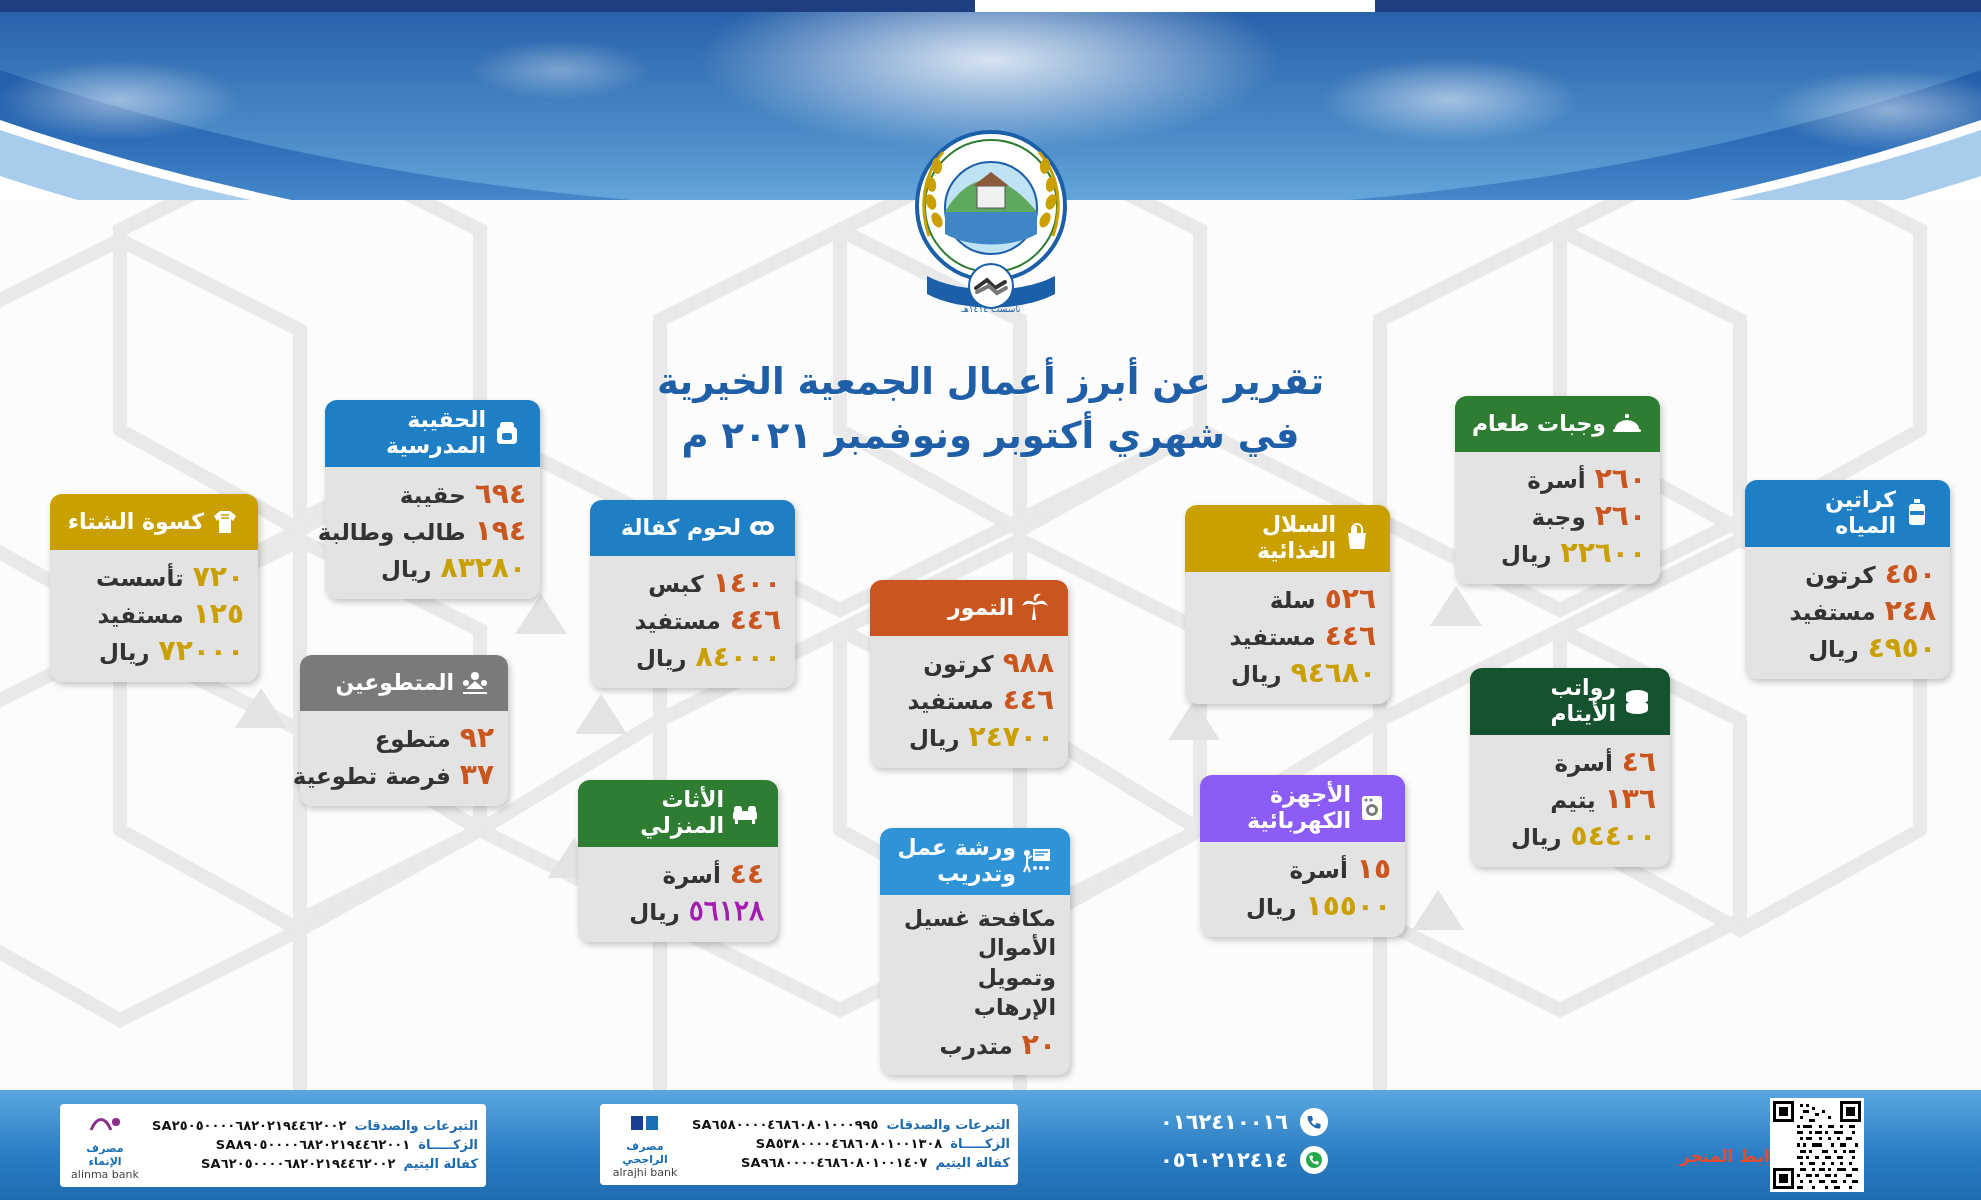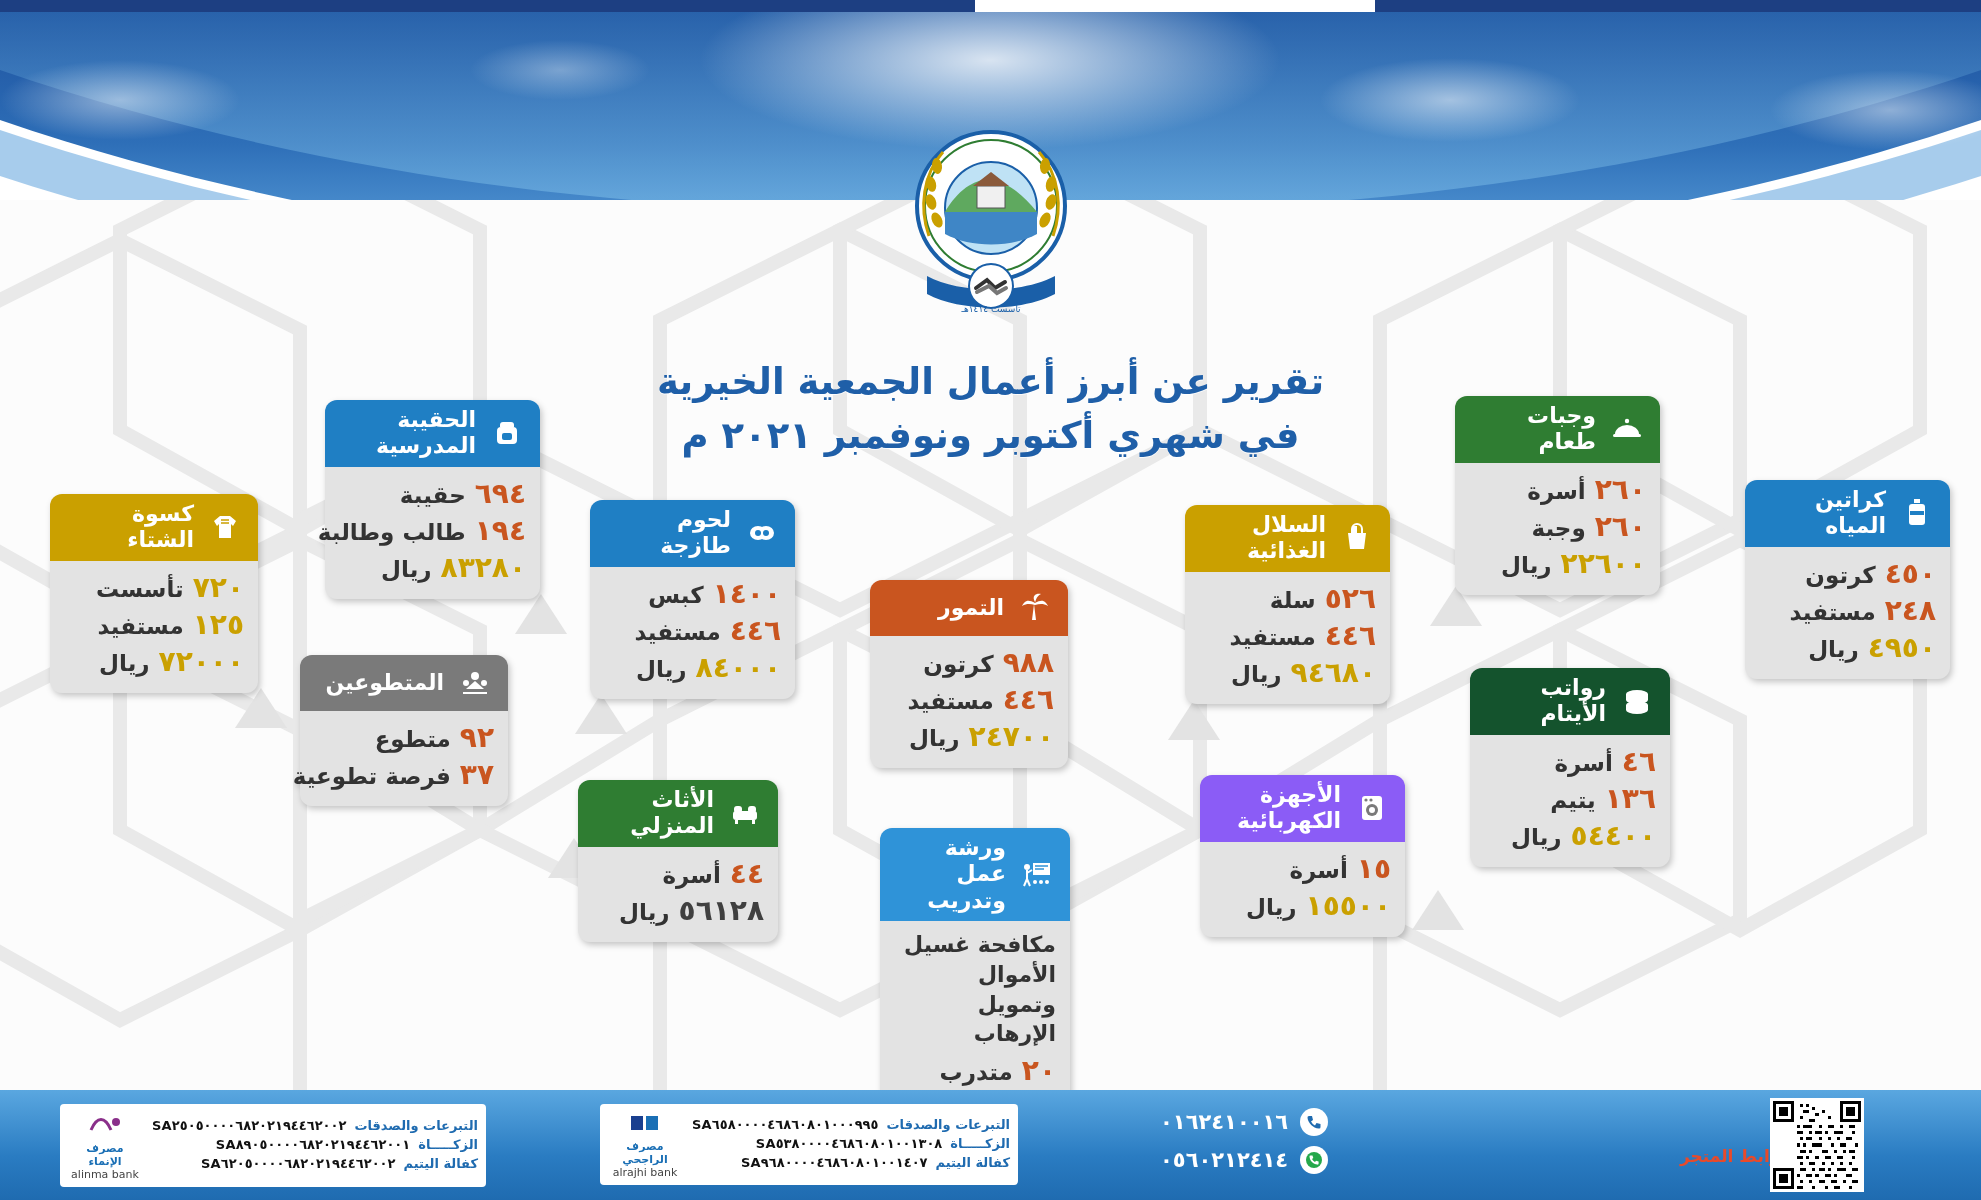--- a/index.html
+++ b/index.html
@@ -71,21 +71,20 @@
 
   
   .card {
     position: absolute;
     z-index: 4;
     filter: drop-shadow(2px 3px 3px rgba(0,0,0,0.22));
   }
   .card .head {
     display: flex;
     align-items: center;
-    gap: 10px;
     padding: 7px 12px;
     border-radius: 12px 12px 0 0;
     color: #ffffff;
     min-height: 56px;
   }
   .card .head .htext {
     font-size: 22px;
     font-weight: bold;
     line-height: 1.2;
     flex: 1;
@@ -363,21 +362,21 @@
 <div class="card" style="top:500px; left:590px; width:205px;">
   <div class="head" style="background:#1f7fc4;">
     <span class="hicon">
       <svg width="36" height="36" viewBox="0 0 36 36">
           <ellipse cx="14" cy="18" rx="8" ry="7" fill="#fff"></ellipse>
           <ellipse cx="22" cy="18" rx="8" ry="7" fill="#fff"></ellipse>
           <circle cx="14" cy="18" r="3" fill="#1f7fc4"></circle>
           <circle cx="22" cy="18" r="3" fill="#1f7fc4"></circle>
         </svg>
     </span>
-    <span class="htext">لحوم طازجة</span>
+    <span class="htext">لحوم كفالة</span>
   </div>
   <div class="body">
     <div class="row">
         <span class="num" style="color:#c9551f;">١٤٠٠</span>
         <span class="lbl">كبس</span>
       </div>
     <div class="row">
         <span class="num" style="color:#c9551f;">٤٤٦</span>
         <span class="lbl">مستفيد</span>
       </div>
@@ -427,21 +426,21 @@
         </svg>
     </span>
     <span class="htext">الأثاث المنزلي</span>
   </div>
   <div class="body">
     <div class="row">
         <span class="num" style="color:#c9551f;">٤٤</span>
         <span class="lbl">أسرة</span>
       </div>
     <div class="row">
-        <span class="num" style="color:#404040;">٥٦١٢٨</span>
+        <span class="num" style="color:#a21caf;font-family:Liberation Serif, serif;">٥٦١٢٨</span>
         <span class="lbl">ريال</span>
       </div>
   </div>
 </div>
 
 <div class="card" style="top:580px; left:870px; width:198px;">
   <div class="head" style="background:#c9551f;">
     <span class="hicon">
       <svg width="36" height="36" viewBox="0 0 36 36">
           <path d="M17 14 L19 30 L15 30 Z" fill="#fff"></path>

